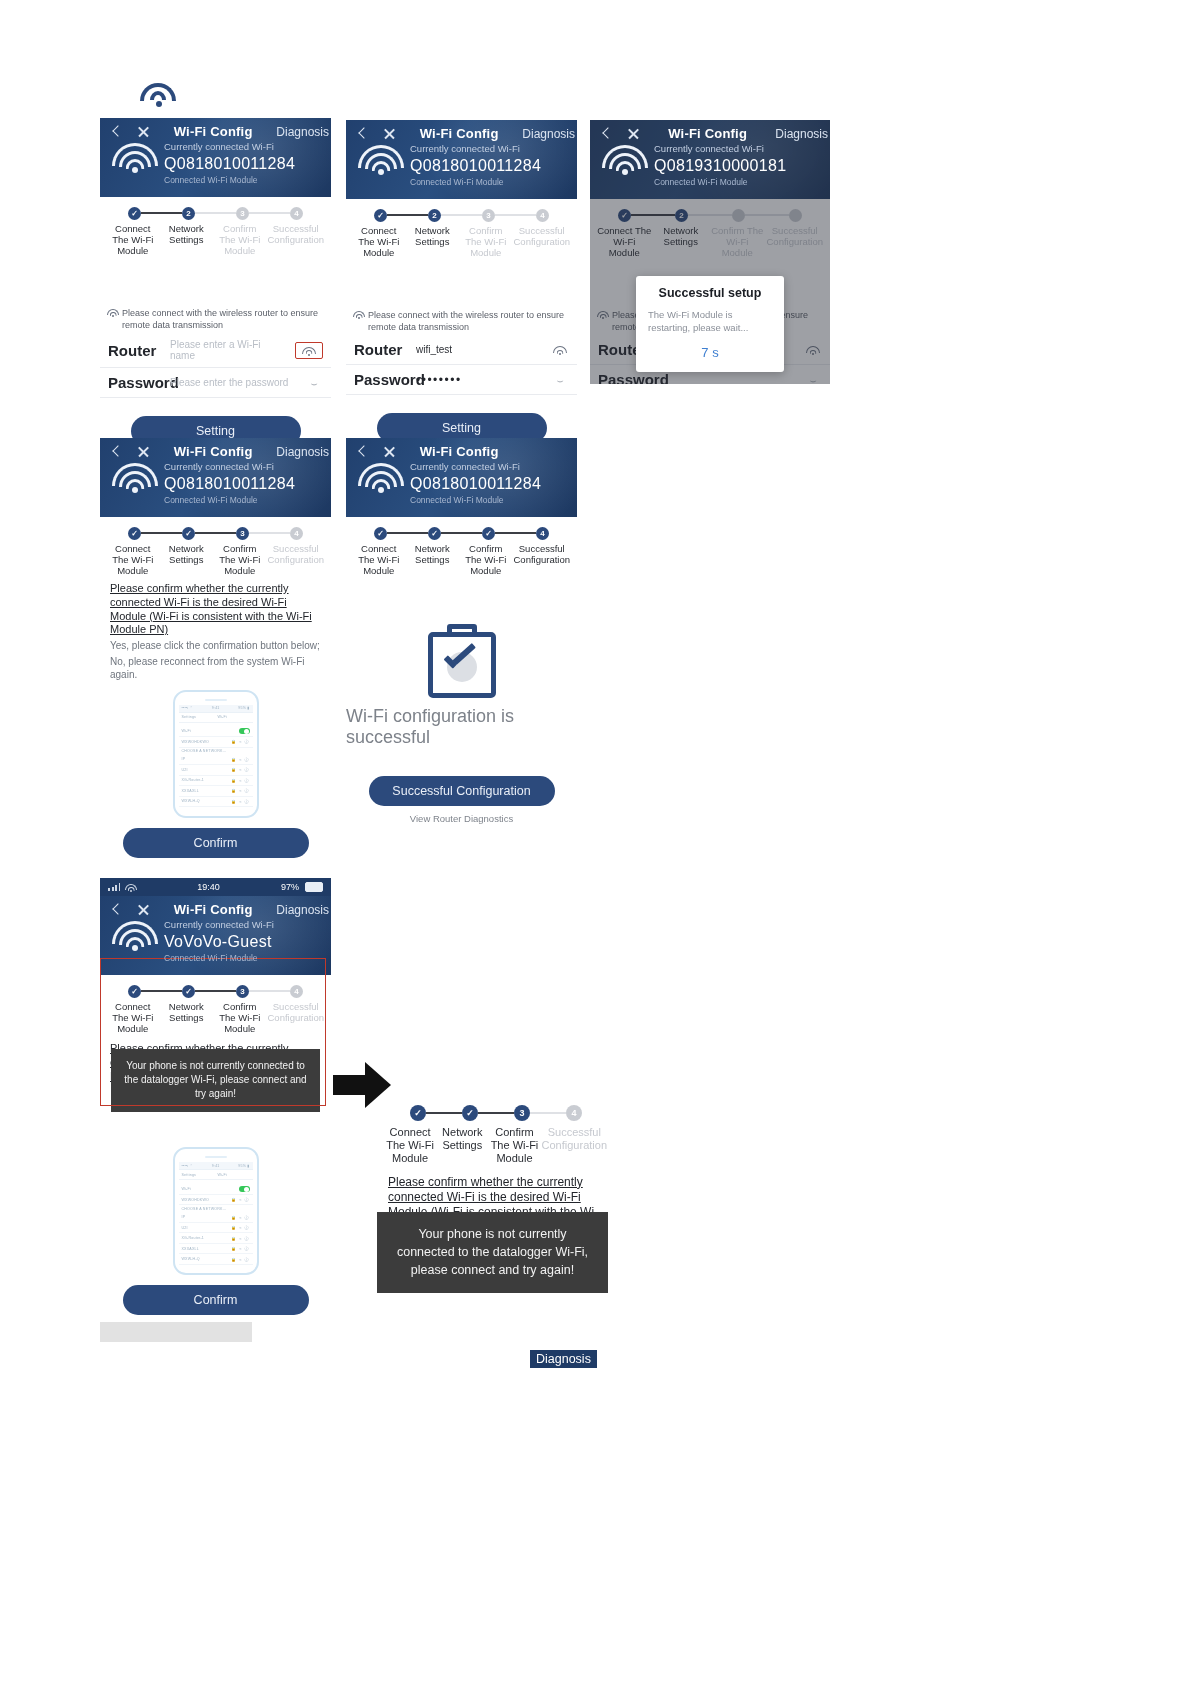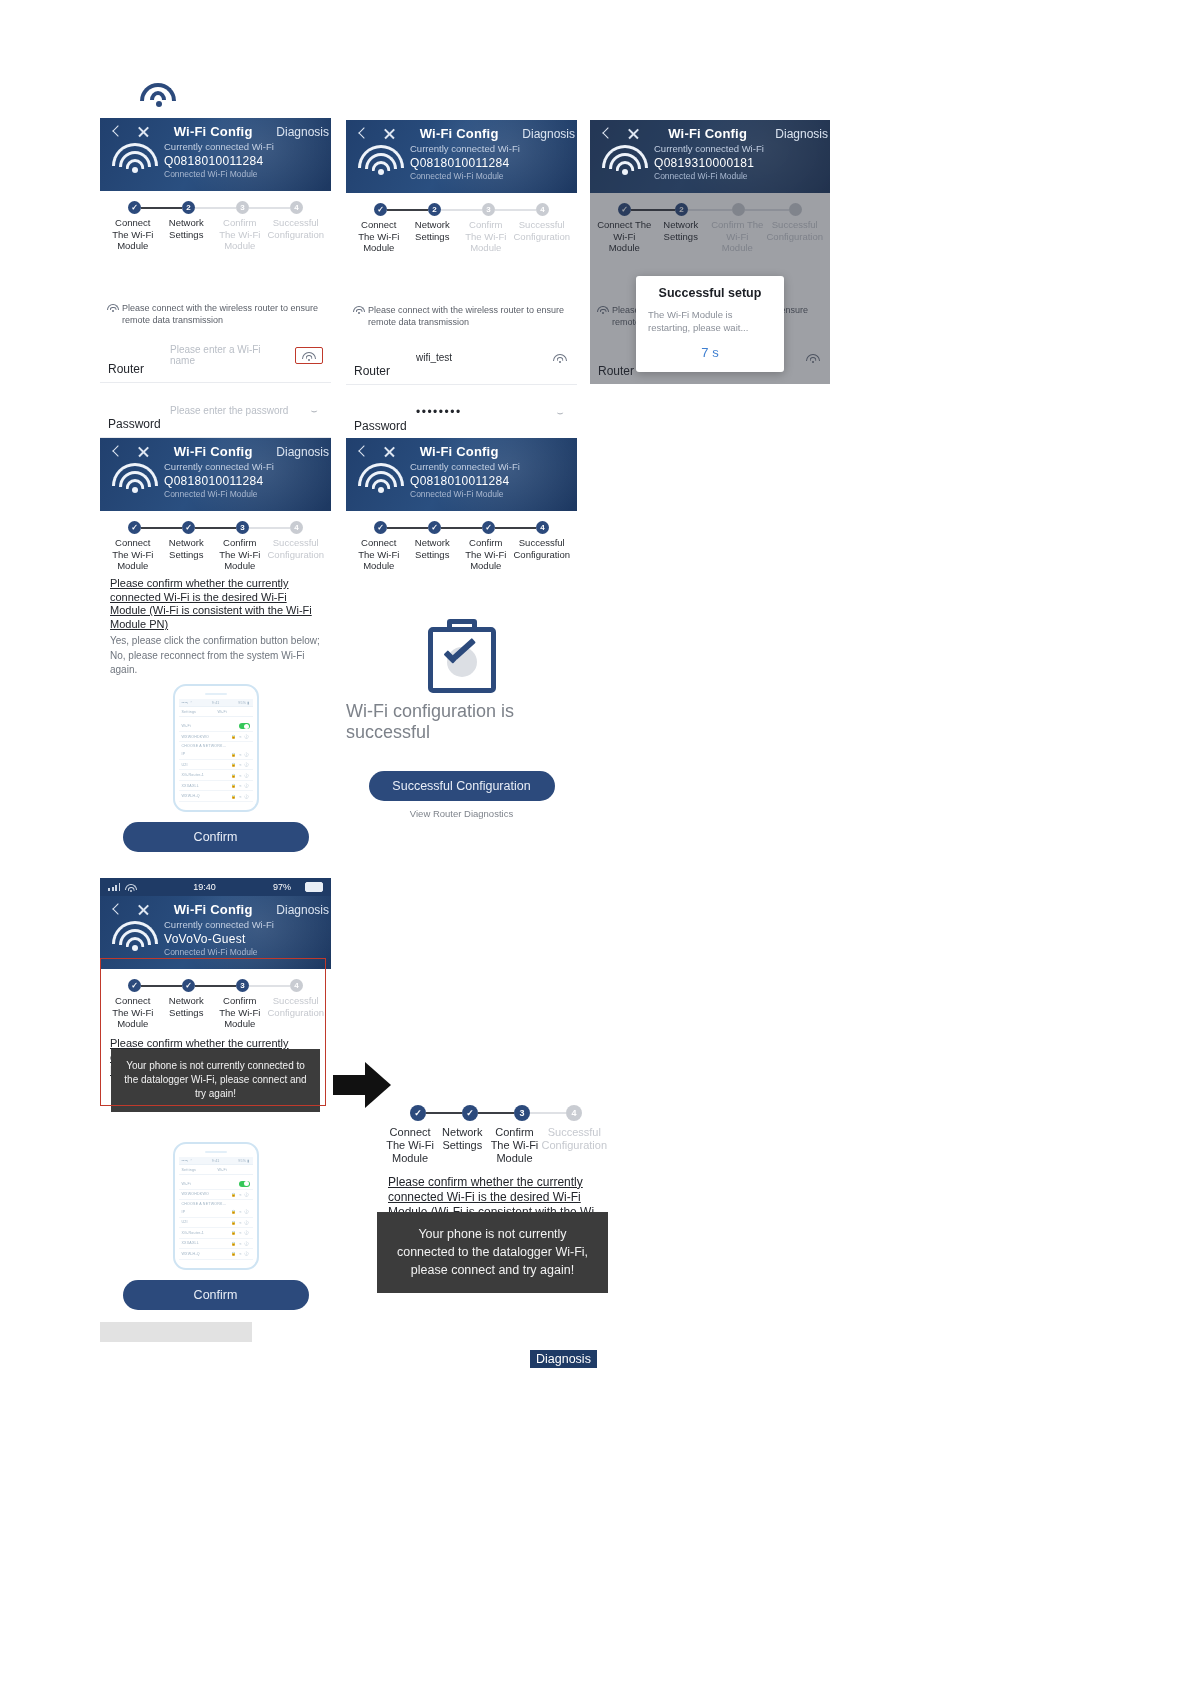--- a/index.html
+++ b/index.html
@@ -7,21 +7,21 @@
     width:1191px;height:1684px;position:relative;overflow:hidden;
     font-family:"Liberation Sans", sans-serif;
     -webkit-font-smoothing:antialiased;
   }
   .abs{position:absolute;}
   .statusbar{
     height:18px;background:#1f3b66;color:#fff;display:flex;align-items:center;
     font-size:9px;padding:0 8px;justify-content:space-between;
   }
   .sb-left{display:flex;align-items:center;gap:6px;}
-  .sb-right{display:flex;align-items:center;gap:14px;}
+  .sb-right{display:flex;align-items:center;gap:6px;}
   .sb-bars{display:inline-block;width:12px;height:8px;
     background:
       linear-gradient(to top,#cfd8e6 0 35%,transparent 35%) 0 0/2px 100% no-repeat,
       linear-gradient(to top,#cfd8e6 0 55%,transparent 55%) 3.5px 0/2px 100% no-repeat,
       linear-gradient(to top,#cfd8e6 0 75%,transparent 75%) 7px 0/2px 100% no-repeat,
       linear-gradient(to top,#cfd8e6 0 95%,transparent 95%) 10.5px 0/2px 100% no-repeat;}
   .sb-batt{display:inline-block;width:16px;height:8px;border:1px solid #e8eef6;border-radius:2px;position:relative;background:#e8eef6;}
 
   .hdr{
     background:linear-gradient(120deg,#21406e 0%,#2a4f80 45%,#1d3861 100%);
@@ -44,21 +44,21 @@
   .hdr-body{display:flex;align-items:flex-start;padding:0 10px 10px 10px;position:relative;z-index:2;}
   .wifi-big{width:46px;height:34px;position:relative;flex:0 0 auto;margin:2px 6px 0 2px;}
   .wifi-big i{position:absolute;left:50%;transform:translateX(-50%);border:3.2px solid #eef3fa;border-bottom:none;
     border-radius:50% 50% 0 0 / 100% 100% 0 0;}
   .wifi-big i.a{width:40px;height:20px;top:0;}
   .wifi-big i.b{width:26px;height:13px;top:8px;}
   .wifi-big i.c{width:13px;height:7px;top:16px;}
   .wifi-big i.d{width:6px;height:6px;top:24px;border:none;background:#eef3fa;border-radius:50%;}
   .hdr-texts{flex:1;}
   .t-small{font-size:9.5px;color:#c3cfe2;line-height:1.35;}
-  .t-ssid{font-size:12px;color:#ffffff;line-height:1.3;letter-spacing:.3px;}
+  .t-ssid{font-size:16px;color:#ffffff;line-height:1.3;letter-spacing:.3px;}
   .t-sub{font-size:8.5px;color:#a9b8d0;line-height:1.4;}
 
   
   .steps{position:relative;padding:10px 6px 2px 6px;}
   .steps .track{display:flex;align-items:center;padding:0 22px;}
   .dot{width:13px;height:13px;border-radius:50%;flex:0 0 auto;display:flex;align-items:center;
        justify-content:center;font-size:8px;color:#fff;font-weight:bold;background:#2c4a7c;}
   .dot.done{background:#2c4a7c;}
   .dot.idle{background:#c9ccd2;}
   .line{flex:1;height:1.6px;background:#3c3f45;}
@@ -69,21 +69,21 @@
 
   .note{display:flex;gap:4px;font-size:9px;color:#5a5f68;padding:6px 8px 2px 8px;line-height:1.35;margin-top:43px;}
   .wifi-mini{width:10px;height:8px;position:relative;flex:0 0 auto;margin-top:2px;}
   .wifi-mini i{position:absolute;left:50%;transform:translateX(-50%);border:1.3px solid #6b7382;border-bottom:none;
     border-radius:50% 50% 0 0/100% 100% 0 0;}
   .wifi-mini i.a{width:10px;height:5px;top:0;}
   .wifi-mini i.b{width:4.5px;height:2.5px;top:3px;}
   .wifi-mini i.d{width:2px;height:2px;top:6px;border:none;background:#6b7382;border-radius:50%;}
 
   .field{display:flex;align-items:center;border-bottom:1px solid #e9ebef;padding:6px 8px;gap:10px;}
-  .f-label{font-size:12px;color:#23262c;font-weight:normal;width:52px;flex:0 0 auto;text-align:left;margin-top:28px;}
+  .f-label{font-size:15px;color:#23262c;font-weight:bold;width:52px;flex:0 0 auto;text-align:left;}
   .f-val{flex:1;font-size:10px;color:#2a2d33;}
   .f-val.ph{color:#b9bec6;}
   .f-dots{flex:1;font-size:12px;color:#22252b;letter-spacing:1.5px;}
   .f-ico{width:18px;flex:0 0 auto;display:flex;justify-content:center;}
   .f-ico.boxed{border:1.6px solid #c0392b;padding:2px 4px;border-radius:2px;}
   .eye{font-size:11px;color:#9aa0aa;line-height:6px;}
 
   .btn{
     display:block;margin:18px auto 0 auto;border:none;border-radius:18px;
     background:#2c4a7c;color:#e9eef7;font-size:12.5px;padding:8px 0;width:170px;text-align:center;

